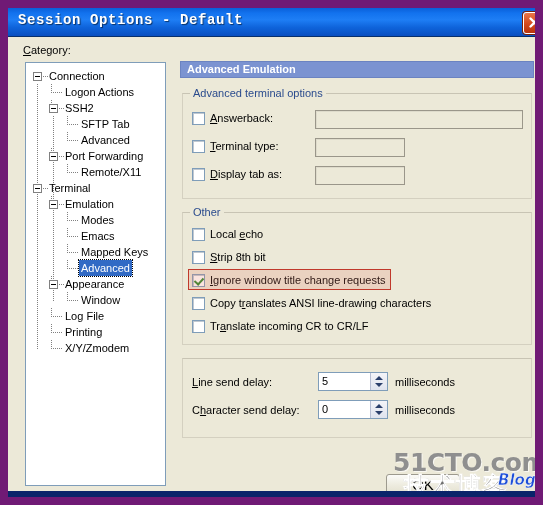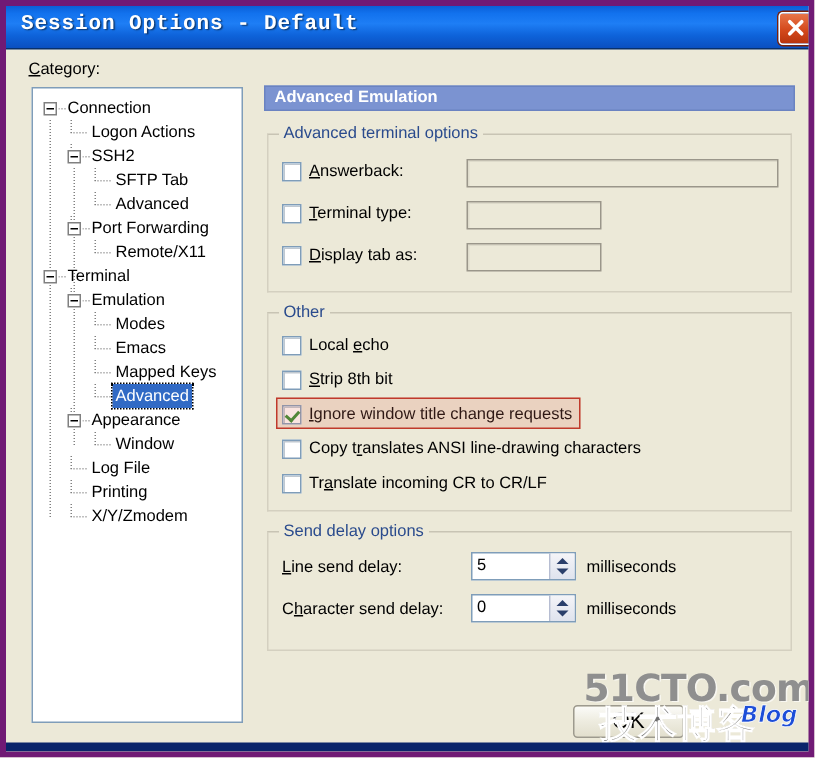--- a/index.html
+++ b/index.html
@@ -8,21 +8,21 @@
   }
   body {
     font-family: "Liberation Sans", sans-serif;
   }
   .window {
     position: relative;
     width: 543px;
     height: 505px;
     box-sizing: border-box;
     background: #ece9d8;
-    border: 4px solid #701a75;
+    border: 8px solid #701a75;
     overflow: hidden;
   }
   
   .titlebar {
     position: absolute;
     left: 0; top: 0;
     width: 543px;
     height: 28px;
     background: linear-gradient(180deg,
         #0a5fd8 0%, #1272ee 18%, #1e7ef5 42%,
@@ -467,21 +467,20 @@
 
     <div class="cb-row" style="left:9px; top:106px;">
       <span class="cbox"></span>
       <span class="cb-text">Tr<u>a</u>nslate incoming CR to CR/LF</span>
     </div>
   </div>
 
   <div class="hilite" style="left:180px; top:261px; width:203px; height:21px;"></div>
 
   <div class="group" style="left:174px; top:350px; width:350px; height:80px;">
-    <div class="group-title">Send delay options</div>
 
     <div class="lbl" style="left:9px; top:17px;"><u>L</u>ine send delay:</div>
     <div class="spin" style="left:135px; top:13px;">
       <span class="sval">5</span>
       <span class="sbtns">
         <i class="ar up"></i>
         <i class="ar dn"></i>
       </span>
     </div>
     <div class="lbl" style="left:212px; top:17px;">milliseconds</div>

